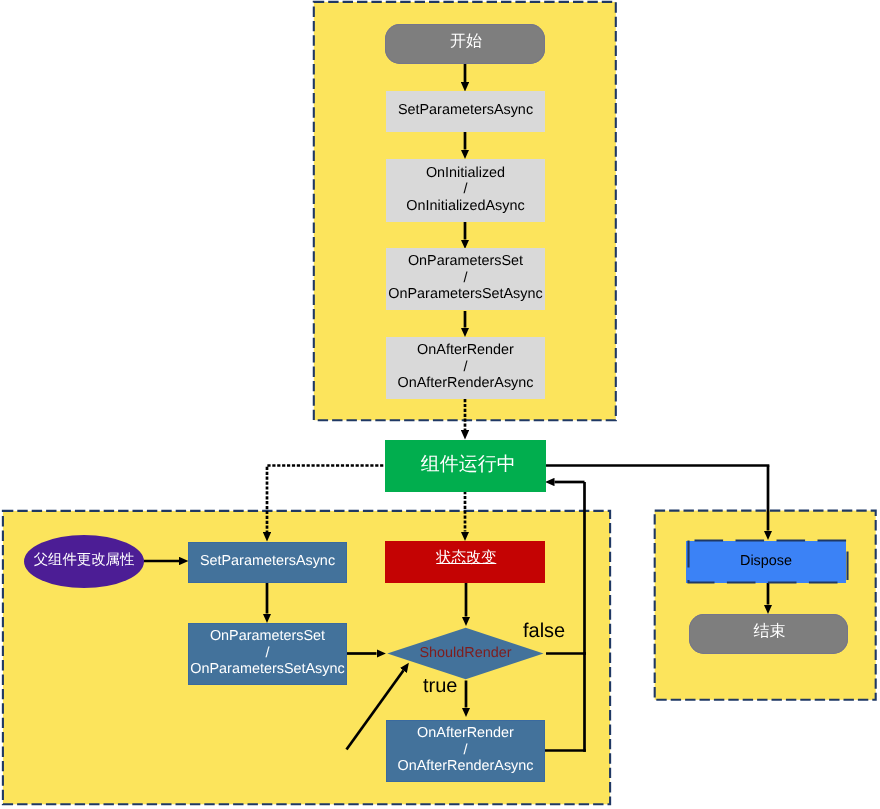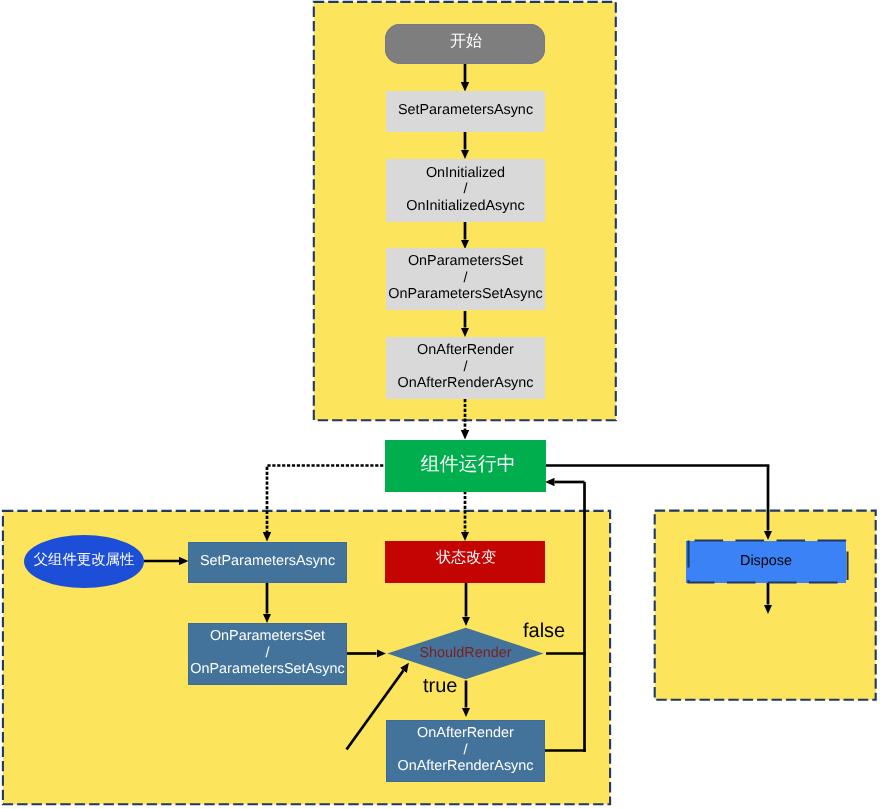--- a/index.html
+++ b/index.html
@@ -17,22 +17,22 @@
   .node,.edgelabel{-webkit-font-smoothing:antialiased;
                    will-change:transform;transform:translate3d(0,0,0);}
 
   .terminal{background:#7E7E7E;color:#ffffff;border-radius:15px;font-size:16px;
             box-shadow:inset 0 0 0 1px #76768A;padding-bottom:3px;padding-left:2px;}
   .process{background:#D9D9D9;color:#000000;font-size:14.4px;}
   .process-dashed{background:#3b82f6;color:#000000;font-size:14.4px;}
   .running{background:#01AE4E;color:#ffffff;font-size:19px;padding-left:6px;}
   .blue{background:#43729B;color:#ffffff;font-size:14.4px;
         box-shadow:inset 0 0 0 1px #3A6A9E;}
-  .red{background:#C40303;color:#ffffff;font-size:15px;padding-bottom:7px;padding-left:3px;}
-  .ellipse{background:#1d4ed8;color:#ffffff;border-radius:50%;font-size:14.4px;}
+  .red{background:#C40303;color:#ffffff;font-size:15px;padding-bottom:7px;padding-left:3px;text-decoration:underline;}
+  .ellipse{background:#4c1d95;color:#ffffff;border-radius:50%;font-size:14.4px;}
   .diamond{color:#7f1d1d;font-size:14.4px;background:transparent;padding-bottom:0;}
   .diamond .dshape{position:absolute;left:0;top:0;width:100%;height:100%;}
   .diamond .dtxt{position:relative;z-index:2;}
 
   .edgelabel{position:absolute;color:#000000;font-size:20px;white-space:nowrap;line-height:1;}
 
   svg.edges,svg.groups{position:absolute;left:0;top:0;width:880px;height:809px;
             overflow:visible;pointer-events:none;}
 </style>
 </head>
@@ -127,17 +127,18 @@
 
   <div class="node blue" style="left:386px;top:719.8px;width:159px;height:62px;">OnAfterRender
 /
 OnAfterRenderAsync</div>
 
   <div class="node process-dashed" style="left:686px;top:541px;width:160px;height:42px;">Dispose</div>
   <svg class="groups" viewBox="0 0 880 809" width="880" height="809">
     <rect x="688.5" y="540.5" width="159" height="42" fill="none" stroke="#1F3864" stroke-width="2.1" stroke-dasharray="28.6,12.4" stroke-dashoffset="-6"></rect>
   </svg>
 
+  <div class="node terminal" style="left:689px;top:614px;width:159px;height:40px;">结束</div>
 
   <div class="edgelabel" style="left:523px;top:621px;">false</div>
   <div class="edgelabel" style="left:423px;top:675.5px;">true</div>
 
 </div>
 
 </body></html>

